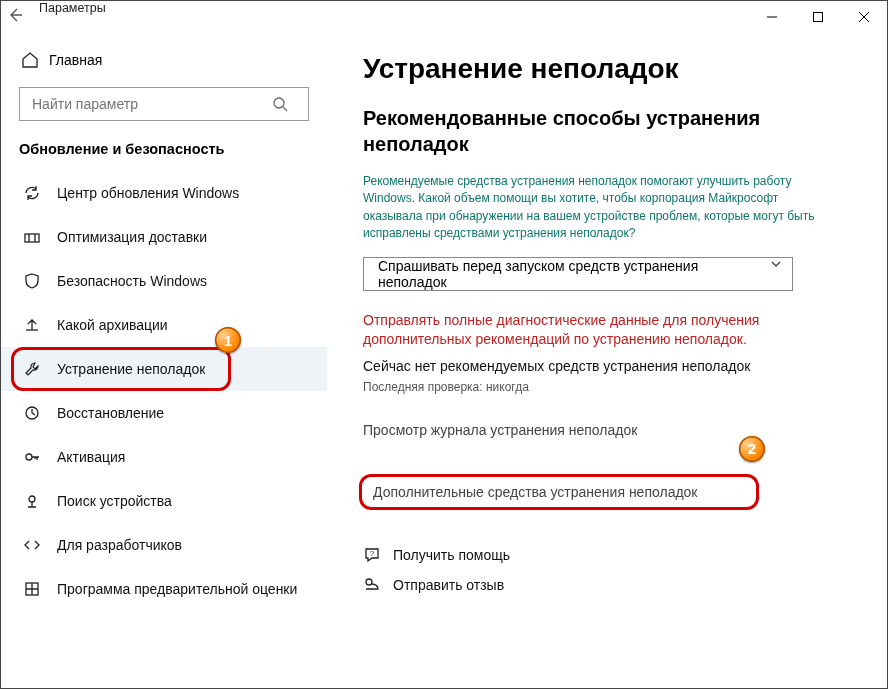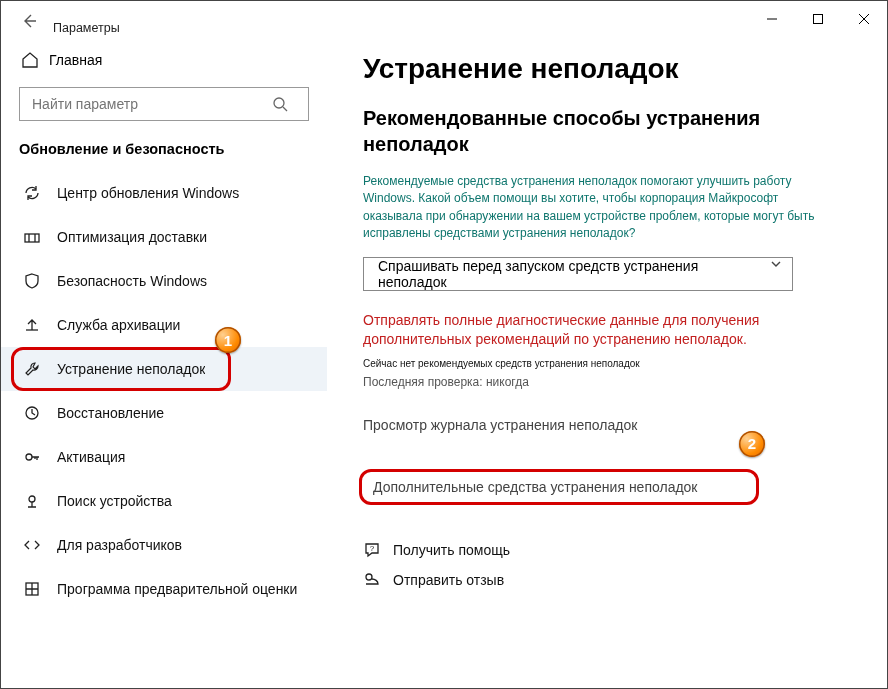--- a/index.html
+++ b/index.html
@@ -7,22 +7,22 @@
     margin: 0; padding: 0;
     width: 888px; height: 689px;
     font-family: "Segoe UI", Tahoma, sans-serif;
     font-size: 14px;
     color: #000;
     background: #fff;
     overflow: hidden;
   }
   .window { width: 888px; height: 689px; position: relative; border: 1px solid #444; background: #fff; }
   .titlebar {
-    height: 34px; display: flex; align-items: flex-end;
-    padding-left: 14px;
+    height: 34px; display: flex; align-items: flex-start;
+    padding-left: 0;
   }
   .titlebar .back {
     width: 28px; height: 28px; display:flex; align-items:center; justify-content:center;
     color: #666;
   }
   .titlebar .title { font-size: 12.5px; color: #222; margin-left: 10px; }
   .winctrls { margin-left: auto; display: flex; }
   .winctrls div {
     width: 46px; height: 32px; display:flex; align-items:center; justify-content:center;
     color: #222;
@@ -86,21 +86,21 @@
   .dropdown {
     width: 430px; height: 34px; border: 1px solid #888;
     display:flex; align-items:flex-start; padding: 0 10px 0 14px;
     font-size: 14px; margin-bottom: 20px;
     justify-content: space-between;
   }
   .link-red {
     color: #c32020; font-size: 14px; line-height: 1.4;
     max-width: 460px; margin: 6px 0 8px 0;
   }
-  .muted { font-size: 10px; color:#111; margin: 6px 0; }
+  .muted { font-size: 14px; color:#111; margin: 6px 0; }
   .small-muted { font-size: 12px; color:#555; margin: 0 0 28px 0;}
   .link-row {
     font-size: 14px; color: #444; margin: 16px 0 12px 0;
   }
   .link-row.boxed {
     display: inline-block; width: 392px; padding: 8px 10px;
     position: relative;
   }
   .highlight2 {
     position:absolute; left: -4px; right: -4px; top: -2px; bottom: -2px;
@@ -194,21 +194,21 @@
           </span>
         <span class="txt">Безопасность Windows</span>
       </div>
       <div class="nav-item">
         <span class="ic">
             <svg width="18" height="18" viewBox="0 0 18 18">
               <path d="M9 14V4M5 8l4-4 4 4" fill="none" stroke="#222" stroke-width="1.3"></path>
               <path d="M3 14h12" stroke="#222" stroke-width="1.3"></path>
             </svg>
           </span>
-        <span class="txt">Служба архивации</span>
+        <span class="txt">Какой архивации</span>
       </div>
       <div class="nav-item selected" style="position:relative;">
         <span class="ic">
             <svg width="18" height="18" viewBox="0 0 18 18">
               <path d="M12 3a4 4 0 0 0-4 5l-5 5 2 2 5-5a4 4 0 0 0 5-4l-3 3-2-2z" fill="none" stroke="#222" stroke-width="1.2"></path>
             </svg>
           </span>
         <span class="txt">Устранение неполадок</span>
         <div class="highlight1"></div>
         <div class="badge" style="top:-20px; right:86px;">1</div>

